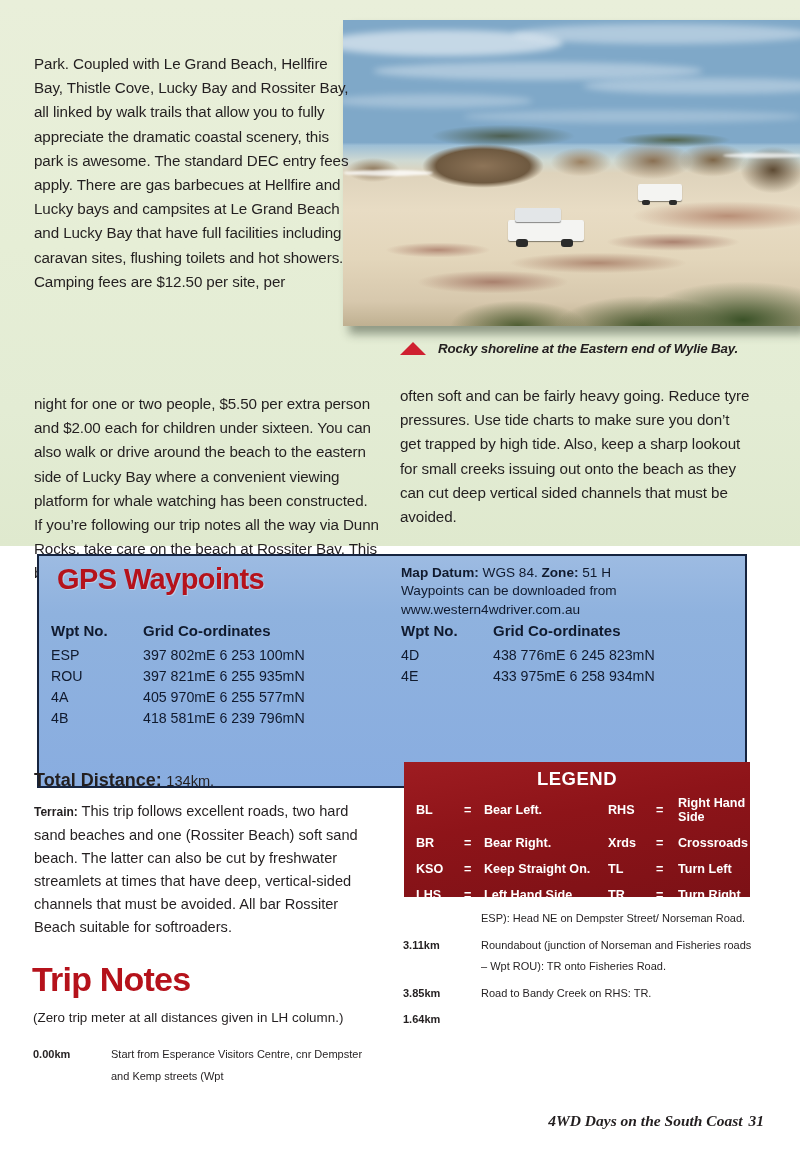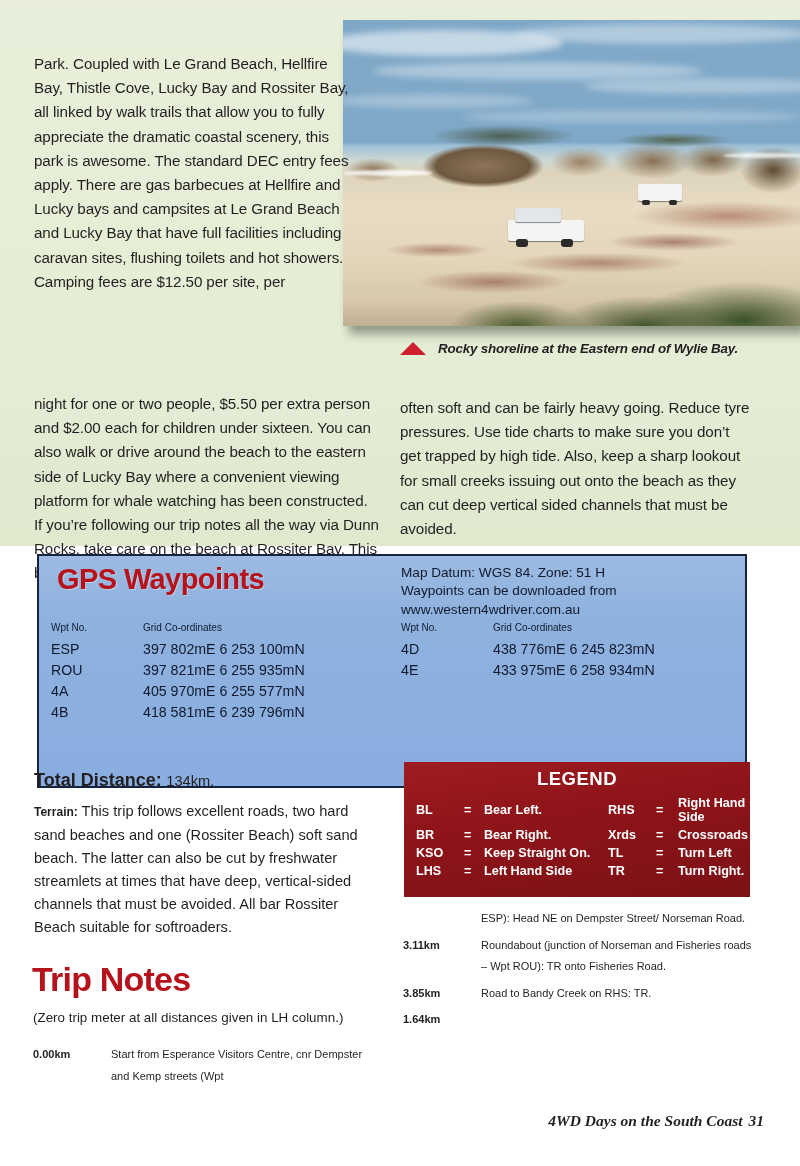--- a/index.html
+++ b/index.html
@@ -34,21 +34,21 @@
     line-height: 24.2px;
     letter-spacing: -0.1px;
   }
   #intro-left {
     left: 34px; top: 52px; width: 316px;
   }
   #intro-left-lower {
     left: 34px; top: 392px; width: 345px;
   }
   #intro-right {
-    left: 400px; top: 396px; width: 350px;
+    left: 400px; top: 384px; width: 350px;
   }
   .intro-col p { margin: 0; }
 
   
   #photo-wrap {
     position: absolute;
     left: 343px; top: 20px;
     width: 457px; height: 306px;
     box-shadow: 6px 8px 9px rgba(40,50,35,0.45);
     overflow: hidden;
@@ -135,35 +135,35 @@
     text-shadow: 1px 1px 0 rgba(255,255,255,0.35);
   }
   #gps-datum {
     position: absolute;
     left: 362px; top: 8px;
     width: 330px;
     font-size: 13.6px;
     line-height: 18.4px;
     color: #101a2e;
   }
-  #gps-datum b { font-weight: normal; text-align: right; }
+  #gps-datum b { font-weight: bold; text-align: right; }
 
   .wpt-table {
     position: absolute;
     border-collapse: collapse;
     font-size: 14.2px;
     color: #101a2e;
   }
   #wpt-table-left { left: 12px; top: 66px; }
   #wpt-table-right { left: 362px; top: 66px; }
   .wpt-table th {
     text-align: left;
-    font-weight: normal;
+    font-weight: bold;
     padding: 0 0 5px 0;
-    font-size: 10px;
+    font-size: 15px;
   }
   .wpt-table td { padding: 2.5px 0; white-space: nowrap; }
   .wpt-col-no { width: 92px; }
   .wpt-col-grid { width: 240px; }
 
   
   #distance-terrain {
     position: absolute;
     left: 34px; top: 768px; width: 340px;
     color: #231f20;
@@ -187,21 +187,21 @@
     color: #ffffff;
     font-weight: bold;
     font-size: 18.5px;
     letter-spacing: 0.5px;
     padding-top: 6px;
   }
   #legend-grid {
     display: grid;
     grid-template-columns: 48px 20px 124px 48px 22px auto;
     align-items: center;
-    row-gap: 4px;
+    row-gap: 12px;
     padding: 6px 0 0 12px;
     color: #ffffff;
     font-size: 12.6px;
     font-weight: bold;
   }
   #legend-grid .eq { text-align: left; }
 
   
   #trip-notes-head {
     position: absolute;

